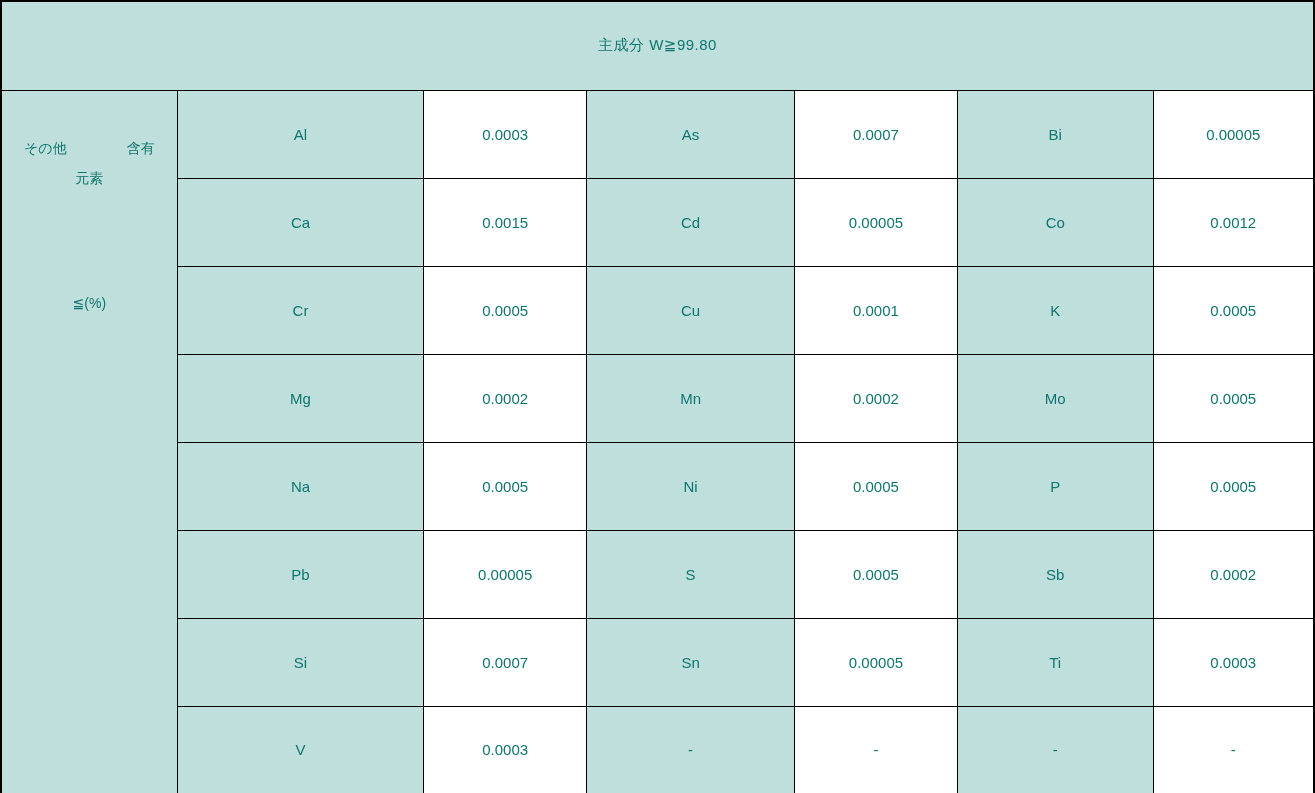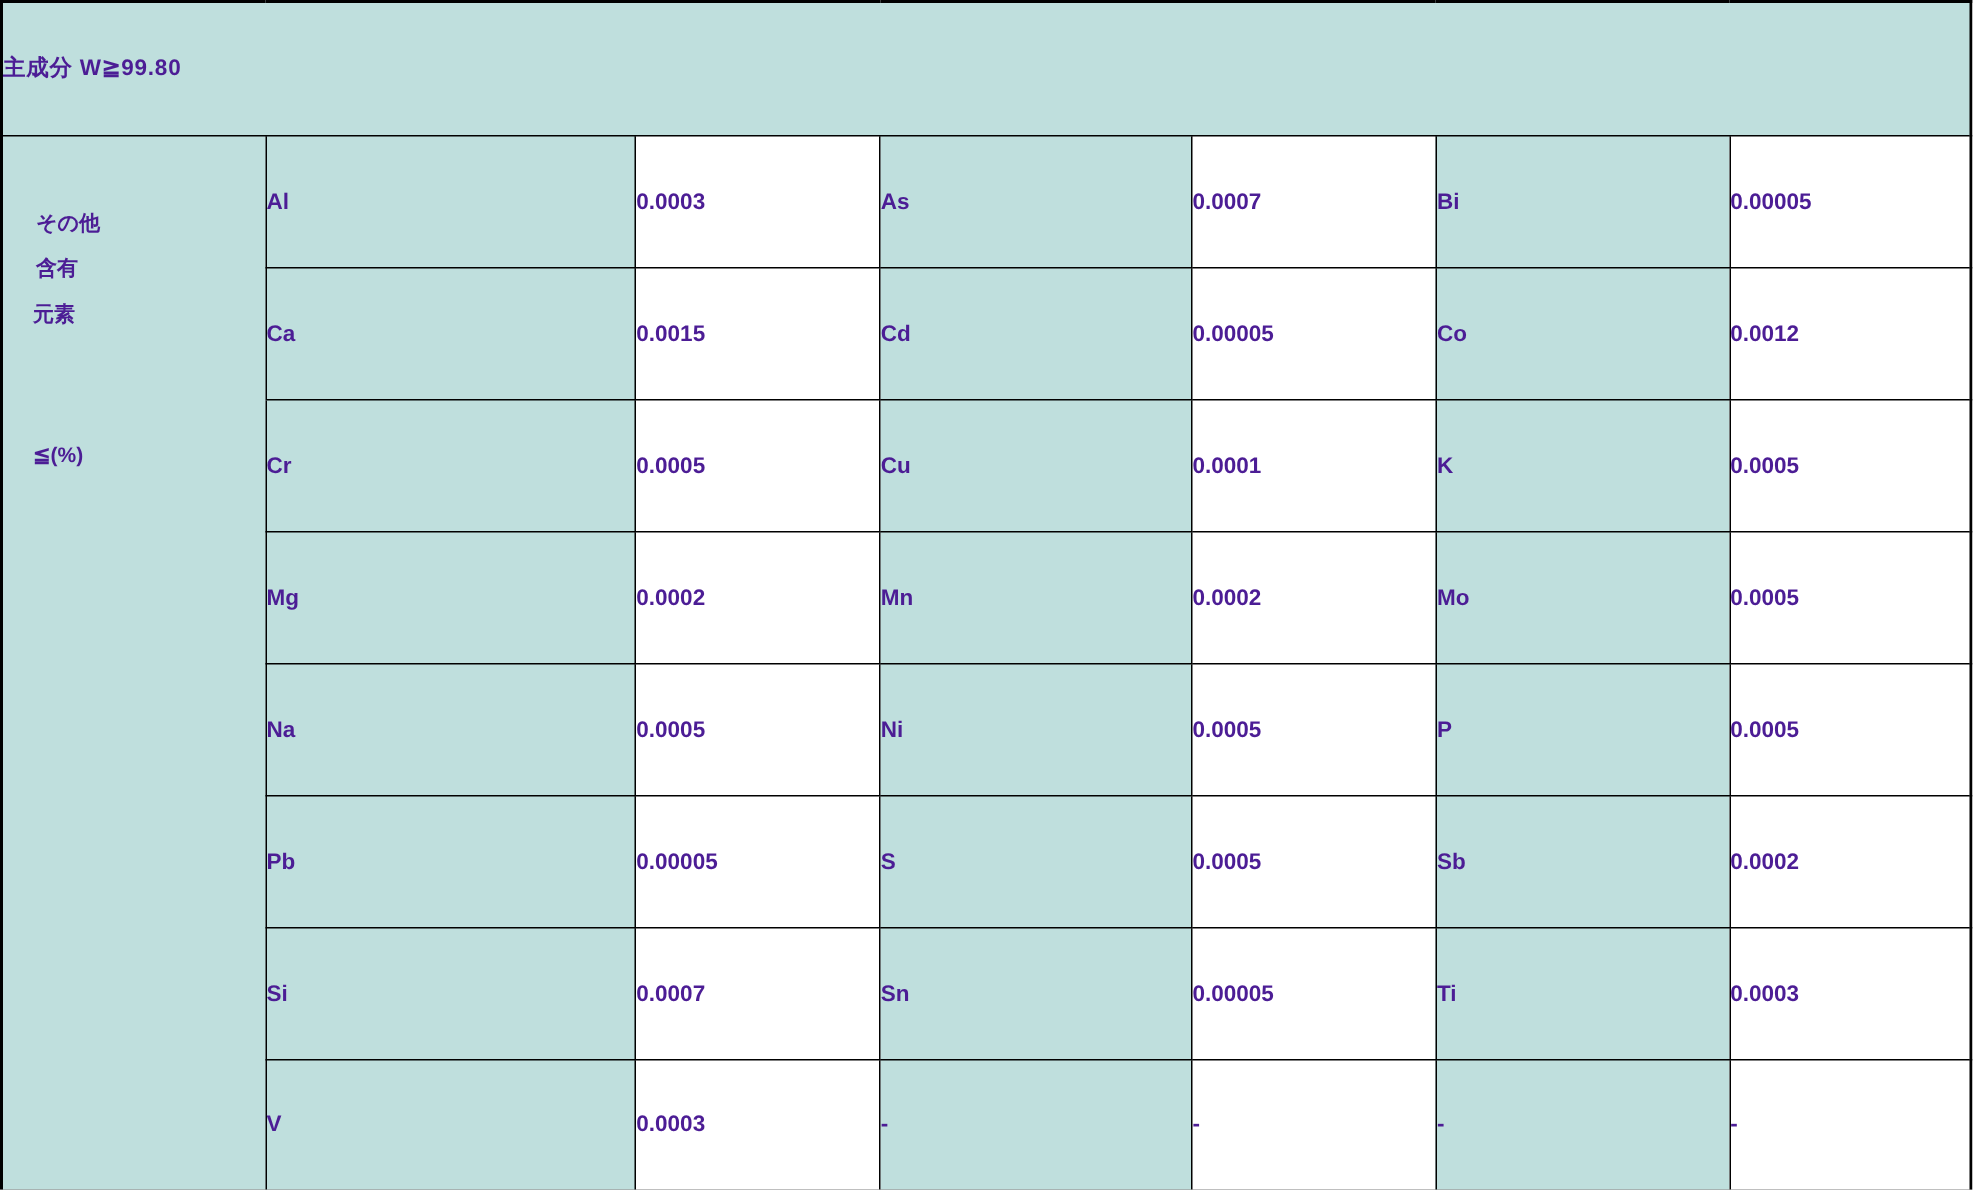--- a/index.html
+++ b/index.html
@@ -17,43 +17,42 @@
       height: 793px;
     }
     table {
       width: 100%;
       height: 100%;
       border-collapse: collapse;
       border: 2px solid #000;
     }
     td {
       border: 1px solid #000;
+      text-align: center;
       vertical-align: middle;
       font-size: 15px;
-      color: #4c1d95;
-      font-weight: bold;
+      color: #0f766e;
     }
     .header-row td {
       background-color: #bfdfdd;
       height: 89px;
       font-size: 15px;
       letter-spacing: 0.5px;
     }
     .side-label {
       background-color: #bfdfdd;
       width: 173px;
       font-size: 14px;
       line-height: 2.2;
       padding: 0 20px;
     }
     .side-label .line1 {
       display: flex;
       justify-content: space-between;
       padding: 0 2px;
-      flex-direction: column;
     }
     .element-cell {
       background-color: #bfdfdd;
       width: 242px;
     }
     .value-cell {
       background-color: #ffffff;
       width: 160px;
     }
     .element-cell-2 {

